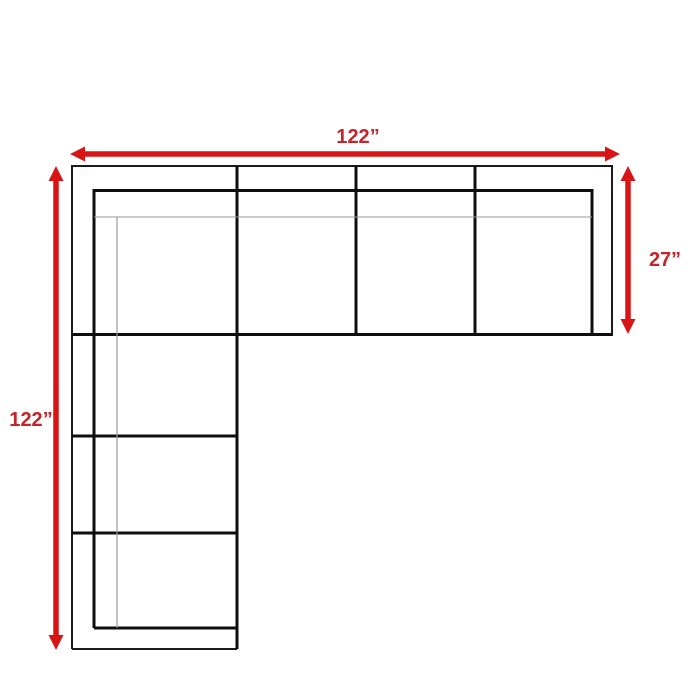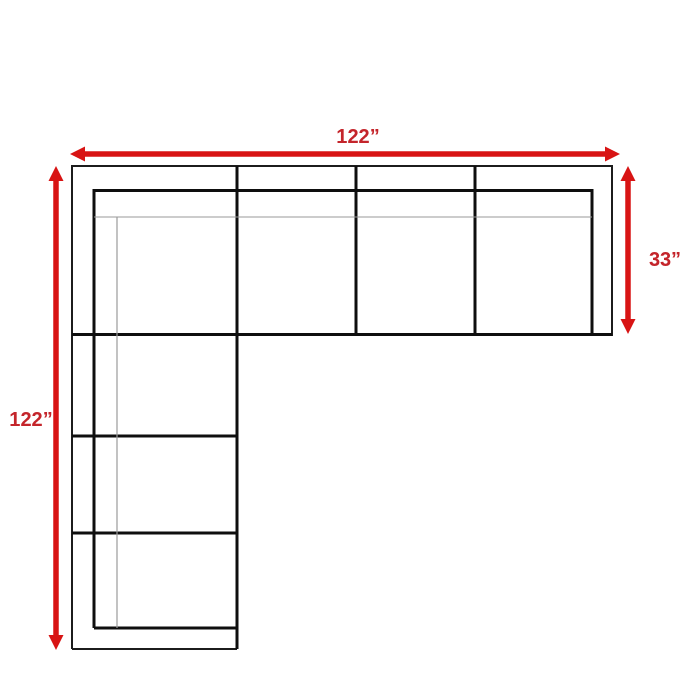--- a/index.html
+++ b/index.html
@@ -85,14 +85,14 @@
       <line class="arrow-shaft" x1="628" y1="143" x2="628" y2="285"></line>
       <polygon class="arrow-head" points="628,130 620.5,145 635.5,145"></polygon>
       <polygon class="arrow-head" points="628,298 620.5,283 635.5,283"></polygon>
     </g>
   </svg>
 
   <div class="dim-label dim-label-top">122”</div>
 
   <div class="dim-label dim-label-left">122”</div>
 
-  <div class="dim-label dim-label-right">33”</div>
+  <div class="dim-label dim-label-right">27”</div>
 </div>
 
 </body></html>

